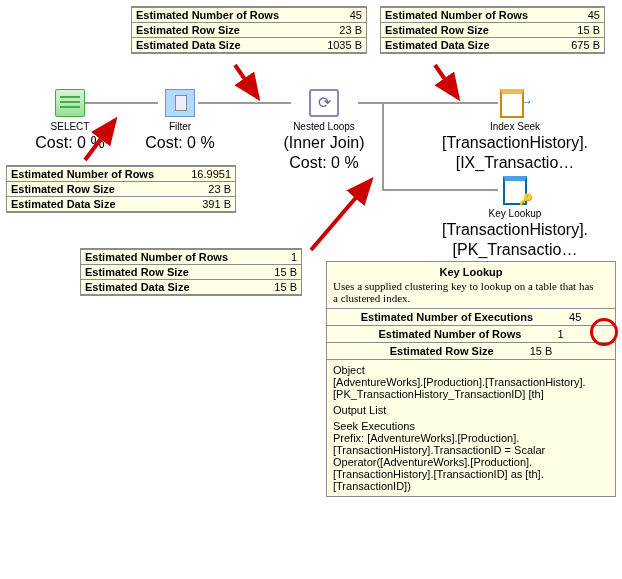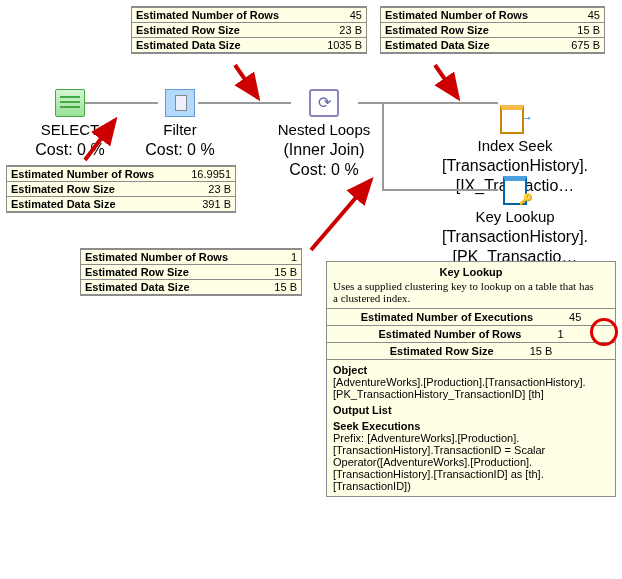--- a/index.html
+++ b/index.html
@@ -4,33 +4,33 @@
 <style>
 * { box-sizing: border-box; margin: 0; padding: 0; }
 body { font-family: "Segoe UI", Tahoma, sans-serif; font-size: 11px; background: #fff; width: 622px; height: 579px; position: relative; overflow: hidden; }
 .tooltip { position: absolute; background: #feffe5; border: 1px solid #8c8c8c; }
 .tooltip table { border-collapse: collapse; width: 100%; }
 .tooltip td { padding: 1px 4px; border-top: 1px solid #8c8c8c; border-bottom: 1px solid #8c8c8c; white-space: nowrap; }
 .tooltip td:first-child { font-weight: bold; }
 .tooltip td:last-child { text-align: right; }
 .op { position: absolute; text-align: center; line-height: 1.25; }
 .op .icon { display: inline-block; width: 30px; height: 28px; }
-.op .lbl { font-size: 15px; }
+.op .lbl { font-size: 10px; }
 .op .sub { font-size: 16px; }
 .line { position: absolute; background: #999; }
 .arrow { position: absolute; pointer-events: none; }
 .arrow svg { overflow: visible; }
 .circle { position: absolute; border: 3px solid #d00; border-radius: 50%; width: 28px; height: 28px; }
 .big-tooltip { position: absolute; background: #feffe5; border: 1px solid #8c8c8c; padding: 4px 6px; width: 290px; }
 .big-tooltip .title { text-align: center; font-weight: bold; }
 .big-tooltip .desc { margin: 2px 12px 4px 0; font-family: Liberation Serif, serif; }
 .big-tooltip hr { border: none; border-top: 1px solid #8c8c8c; margin: 2px -6px; }
 .big-tooltip .row { display: flex; justify-content: center; gap: 36px; }
 .big-tooltip .row .k { font-weight: bold; }
-.big-tooltip .section-head { font-weight: bold; margin-top: 4px; }
+.big-tooltip .section-head { font-weight: normal; margin-top: 4px; }
 .big-tooltip .body { word-break: break-word; }
 .icon-select { background: linear-gradient(#d5f5d5, #98e098); border: 1px solid #4a4; border-radius: 2px; position: relative; }
 .icon-select::after { content: ""; position: absolute; left: 4px; right: 4px; top: 6px; height: 2px; background: #4a4; box-shadow: 0 5px 0 #4a4, 0 10px 0 #4a4; }
 .icon-filter { background: #b3d9ff; border: 1px solid #6699cc; position: relative; }
 .icon-filter::after { content: ""; position: absolute; left: 9px; top: 5px; width: 10px; height: 14px; background: #eef; border: 1px solid #888; }
 .icon-loop { background: #fff; border: 2px solid #88b; border-radius: 3px; position: relative; }
 .icon-loop::after { content: "⟳"; position: absolute; left: 7px; top: 2px; font-size: 16px; color: #66a; }
 .icon-seek { position: relative; }
 .icon-seek::before { content: ""; position: absolute; left: 0; top: 0; width: 20px; height: 22px; background: #fff; border: 2px solid #c80; border-top: 5px solid #f7b94a; }
 .icon-seek::after { content: "→"; position: absolute; right: -3px; top: 4px; font-size: 12px; color: #06c; font-weight: bold; }
@@ -91,21 +91,21 @@
   <div class="sub">Cost: 0 %</div>
 </div>
 
 <div class="op" style="left:274px; top:89px; width:100px;">
   <span class="icon icon-loop"></span>
   <div class="lbl">Nested Loops</div>
   <div class="sub">(Inner Join)</div>
   <div class="sub">Cost: 0 %</div>
 </div>
 
-<div class="op" style="left:415px; top:105px; width:200px;">
+<div class="op" style="left:415px; top:89px; width:200px;">
   <span class="icon icon-seek"></span>
   <div class="lbl">Index Seek</div>
   <div class="sub">[TransactionHistory].[IX_Transactio…</div>
 </div>
 
 <div class="op" style="left:415px; top:176px; width:200px;">
   <span class="icon icon-lookup"></span>
   <div class="lbl">Key Lookup</div>
   <div class="sub">[TransactionHistory].[PK_Transactio…</div>
   <div class="sub">Cost: 98 %</div>

